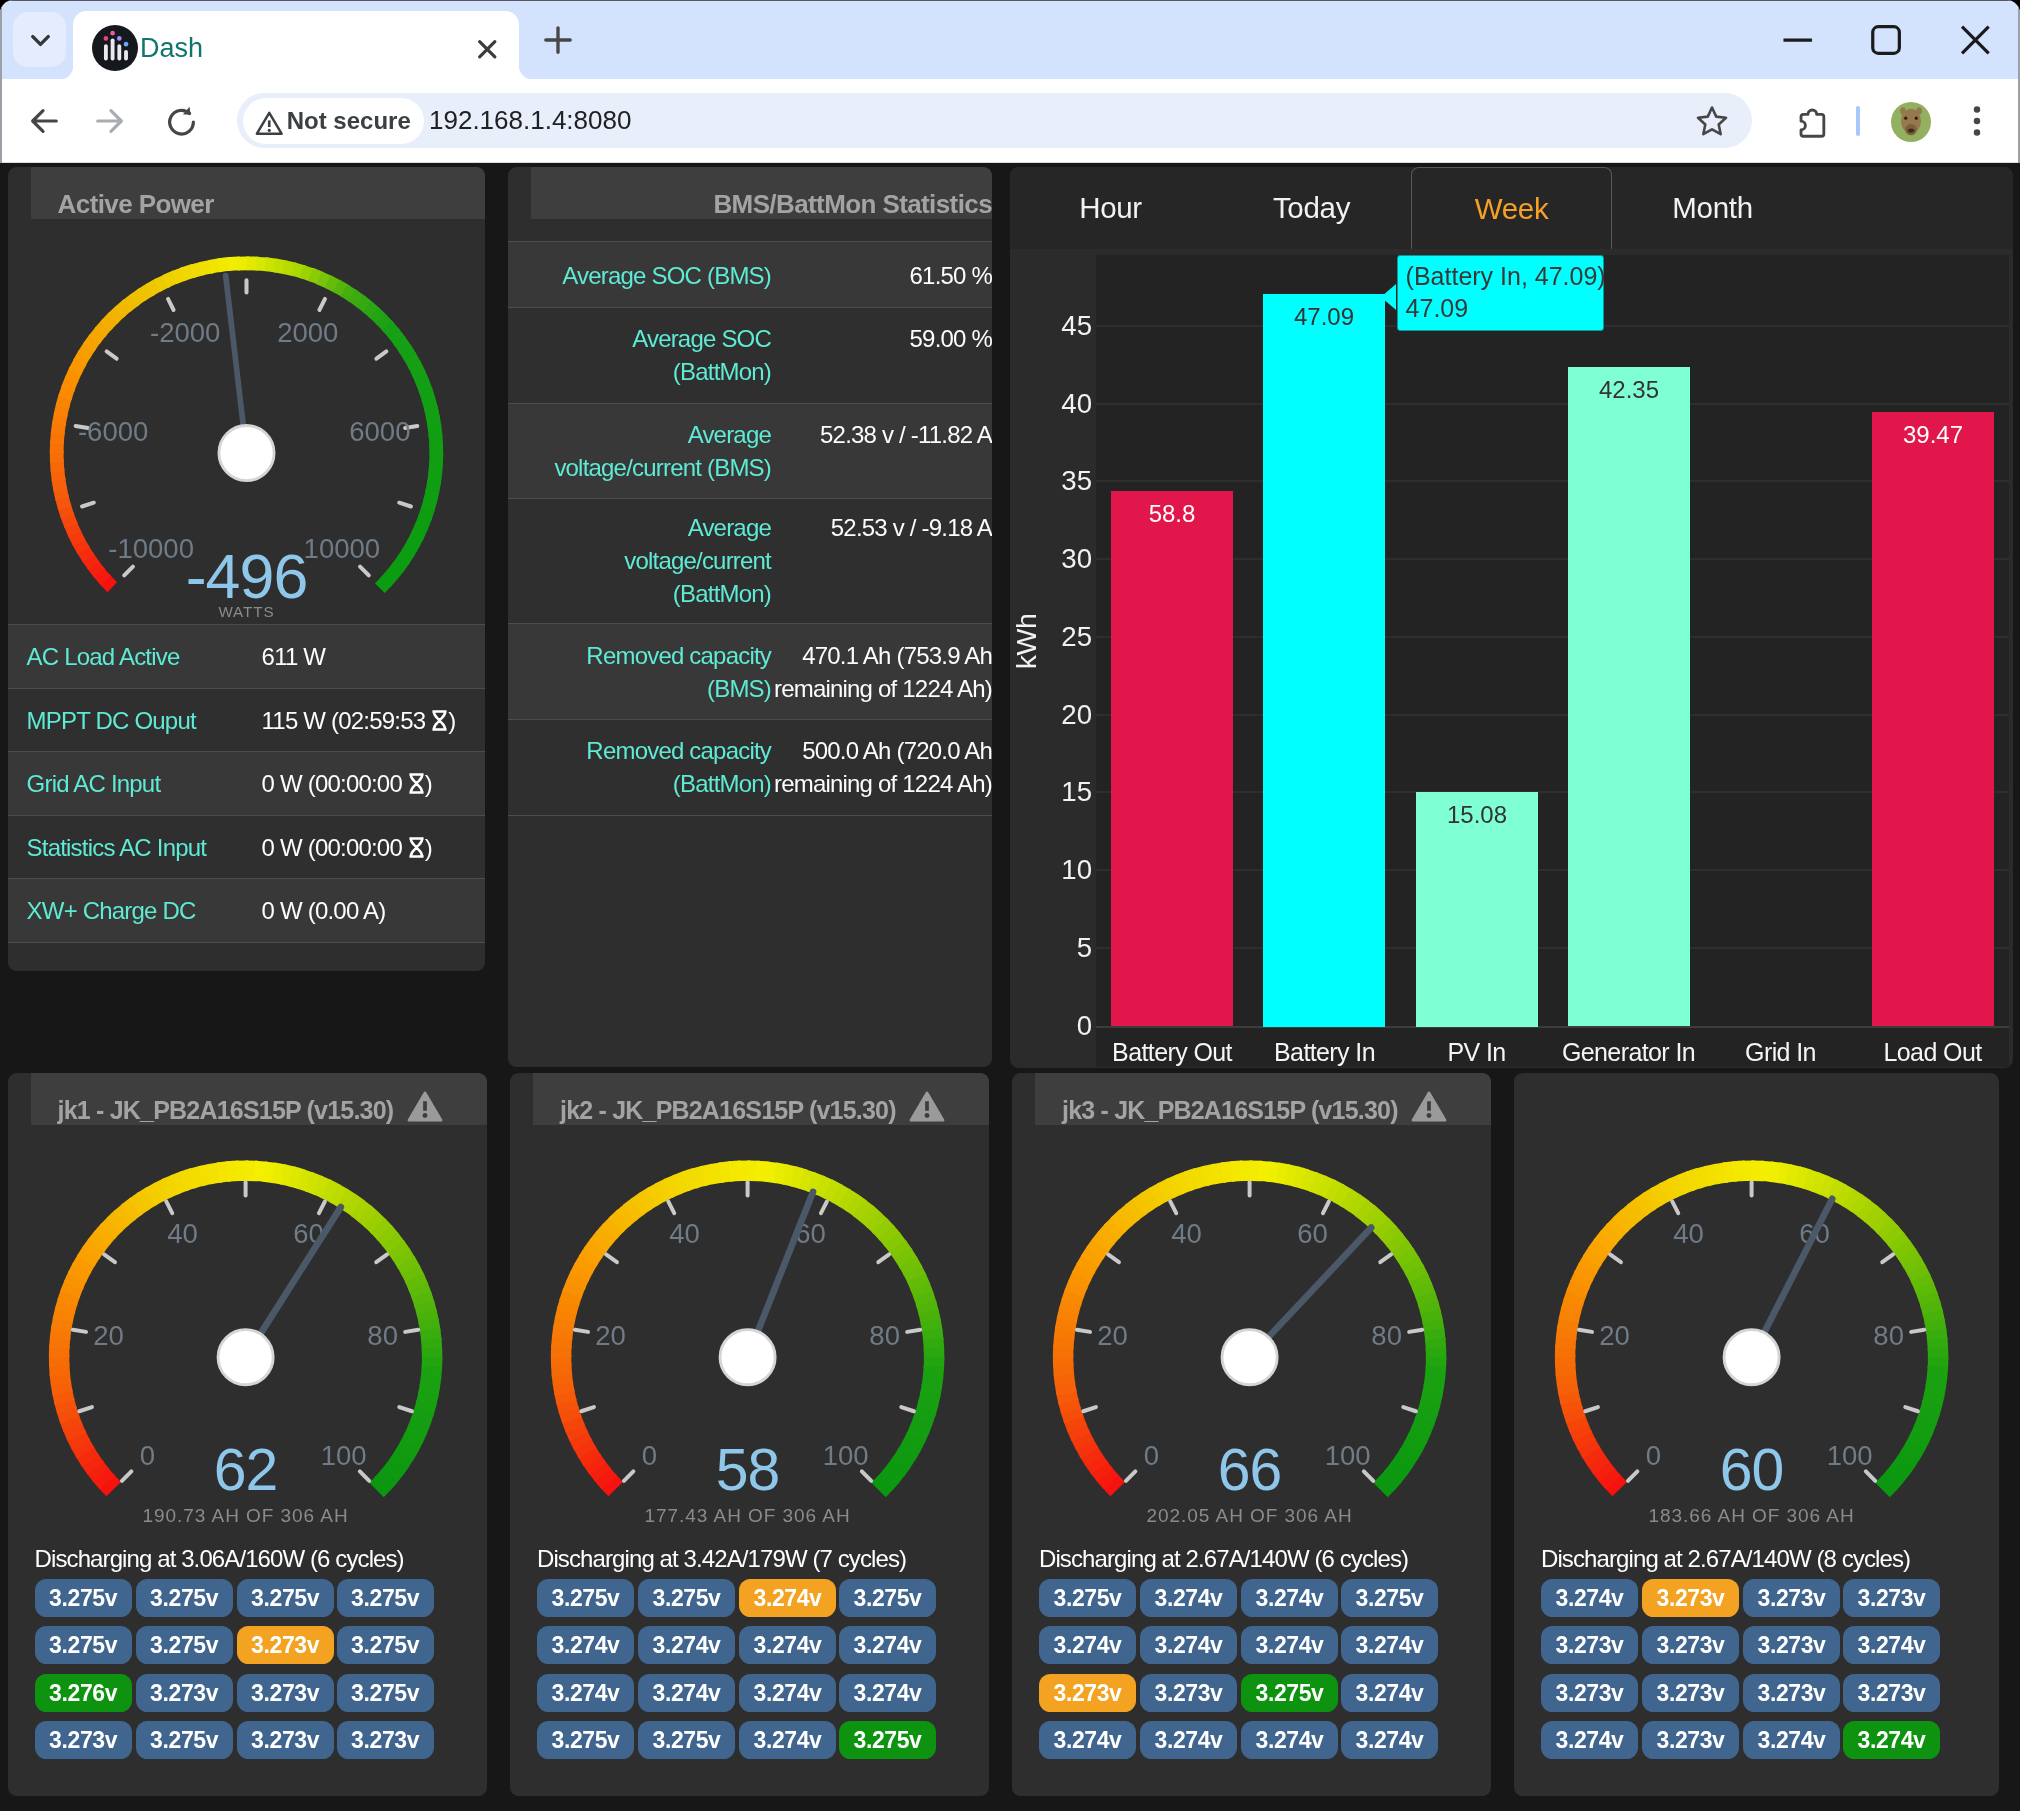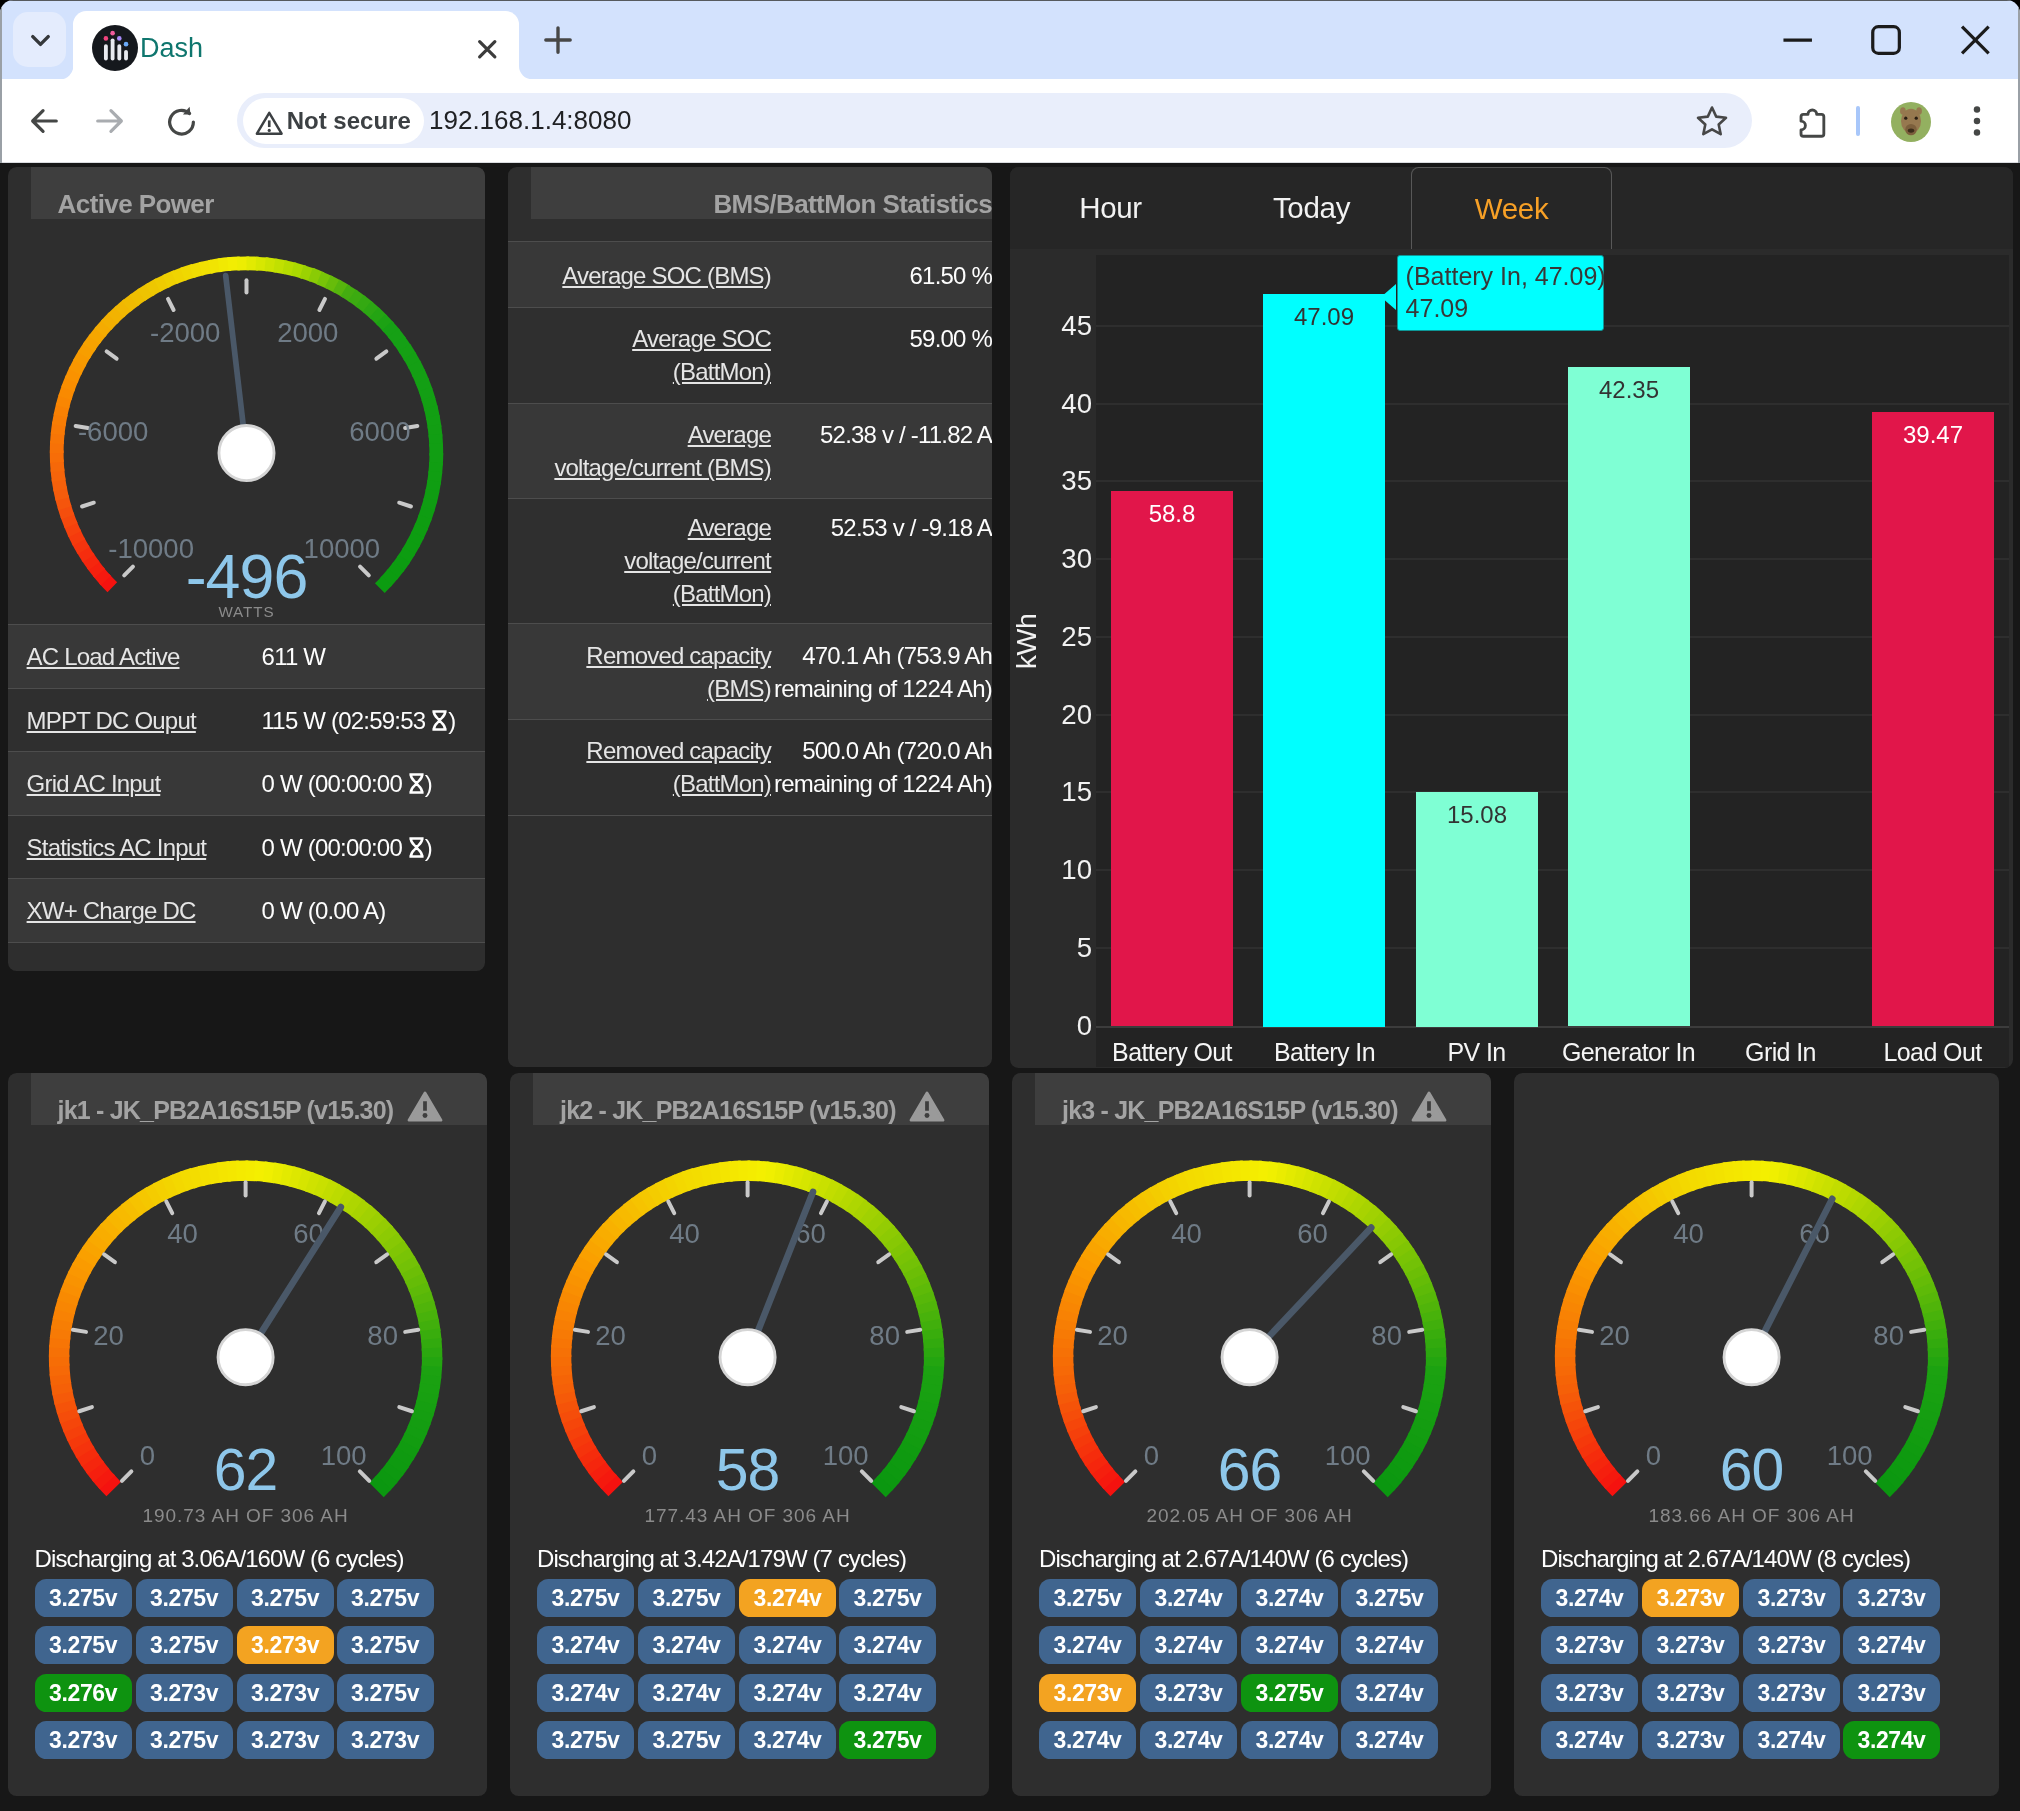--- a/index.html
+++ b/index.html
@@ -32,21 +32,21 @@
 #c2 { left:508px; top:3.8px; width:484px; height:900px;text-align:right; }
 #c3 { left:1010px; top:3.8px; width:1003px; height:901px; background:#2b2b2b; }
 #jk1 { left:7.6px;    top:910px; width:479px; height:723px; }
 #jk2 { left:510px;  top:910px; width:479px; height:723px; }
 #jk3 { left:1012px; top:910px; width:479px; height:723px; }
 #jk4 { left:1514px; top:910px; width:485px; height:723px; }
 
 .trow { position:absolute; left:0; right:0; display:flex; border-top:1px solid #4d4d4d; }
 .trow.odd { background:#383838; }
 .trow.even { background:#2f2f2f; }
-.tl { width:254px; padding-left:19px; font-size:24px; color:#e5e5e5; line-height:33px; white-space:nowrap; letter-spacing:-0.8px;text-decoration:underline; }
+.tl { width:254px; padding-left:19px; font-size:24px; color:#5eead4; line-height:33px; white-space:nowrap; letter-spacing:-0.8px; }
 .tv { flex:1; padding:0; font-size:24px; color:#fdfdfd; line-height:33px; white-space:nowrap; letter-spacing:-0.8px; }
 #c2 .tl { width:263px; }
 
 .gbox { position:absolute; }
 
 .tabrow { position:absolute; left:0; top:0; right:0; height:82px; background:#262626; }
 .tabitem { position:absolute; top:0; height:82px; line-height:82px; text-align:center; width:201px; font-size:29.5px; color:#f2f2f2; letter-spacing:-0.3px; }
 #tabsel { border:1.9px solid #585858; border-bottom:none; border-radius:7.6px 7.6px 0 0; color:#f7a026; background:#262626; }
 #plot { position:absolute; left:86px; top:88px; width:913px; height:812px; background:#232323; }
 .gl { position:absolute; left:0; width:913px; height:1.9px; background:#2e2e2e; }
@@ -334,20 +334,21 @@
             <div class="tv">500.0 Ah (720.0 Ah<br>remaining of 1224 Ah)</div>
           </div>
           <div style="position:absolute;left:0;right:0;top:574px;height:1px;background:#4d4d4d"></div>
         </div>
     </div>
     <div class="card" id="c3">
       <div class="tabrow">
         <div class="tabitem" style="left:0">Hour</div>
         <div class="tabitem" style="left:201px">Today</div>
         <div class="tabitem" id="tabsel" style="left:401px">Week</div>
+        <div class="tabitem" style="left:602px">Month</div>
       </div>
       <div id="plot">
           <div class="gl" style="top:692px"></div>
           <div class="gl" style="top:614px"></div>
           <div class="gl" style="top:536px"></div>
           <div class="gl" style="top:459px"></div>
           <div class="gl" style="top:381px"></div>
           <div class="gl" style="top:303px"></div>
           <div class="gl" style="top:225px"></div>
           <div class="gl" style="top:148px"></div>

